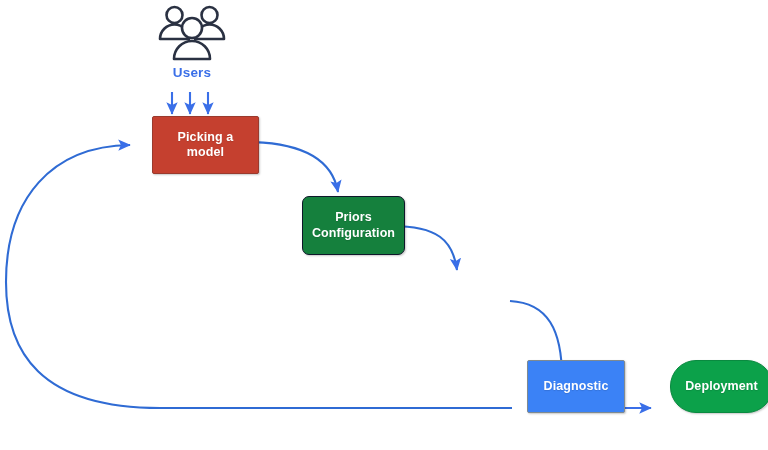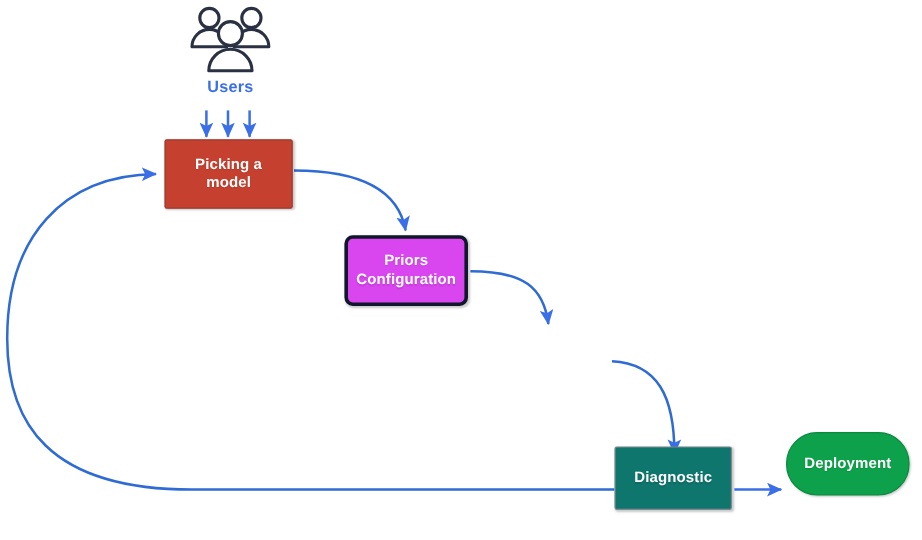--- a/index.html
+++ b/index.html
@@ -31,51 +31,52 @@
     align-items: center;
     justify-content: center;
     text-align: center;
     color: #ffffff;
     font-weight: bold;
     font-size: 12.5px;
     line-height: 1.22;
     box-sizing: border-box;
     letter-spacing: 0.1px;
     text-shadow: 0 1px 1px rgba(0,0,0,0.12);
+    margin-left: 15px;
   }
   .node-label {
     display: block;
     white-space: pre-line;
     padding: 0 4px;
   }
   #node-picking-a-model {
     left: 137px; top: 116px; width: 107px; height: 58px;
     background: #c5402f;
     border: 1px solid #9a3a2d;
     border-radius: 2px;
     box-shadow: 1px 1px 2px rgba(0,0,0,0.22);
   }
   #node-priors-configuration {
     left: 287px; top: 196px; width: 103px; height: 59px;
-    background: #d946ef;
-    border: 3px solid #0f172a;
+    background: #15803d;
+    border: 1px solid #0f172a;
     border-radius: 7px;
     box-shadow: 1px 1px 2px rgba(0,0,0,0.22);
   }
   #node-fitting-extracting-posteriors {
     left: 405px; top: 274px; width: 103px; height: 54px;
     background: #44a3dc;
     border: 1px solid #7f8a90;
     border-radius: 2px;
     box-shadow: 1px 1px 2px rgba(0,0,0,0.22);
     font-size: 11.5px;
   }
   #node-diagnostic {
-    left: 512px; top: 372px; width: 98px; height: 53px;
-    background: #0f766e;
+    left: 512px; top: 360px; width: 98px; height: 53px;
+    background: #3b82f6;
     border: 1px solid #7f8a90;
     border-radius: 2px;
     box-shadow: 1px 1px 2px rgba(0,0,0,0.22);
   }
   #node-deployment {
     left: 655px; top: 360px; width: 103px; height: 53px;
     background: #0ca14a;
     border: 1px solid #0a8a40;
     border-radius: 26px;
     box-shadow: 1px 1px 2px rgba(0,0,0,0.22);

